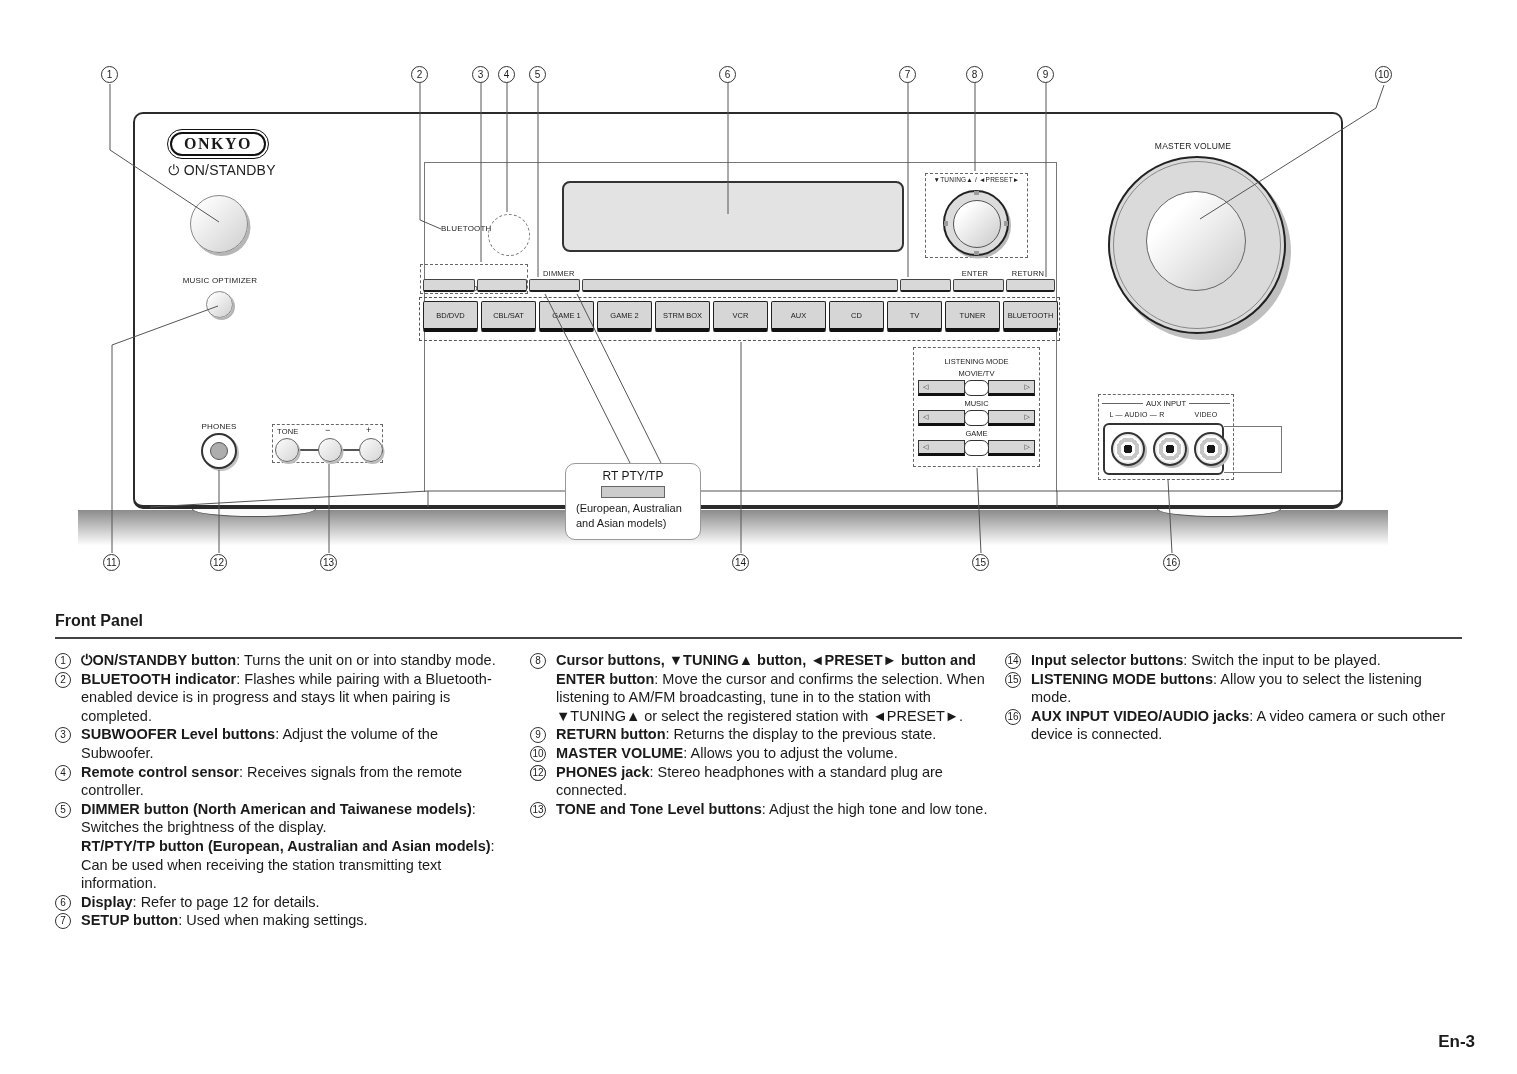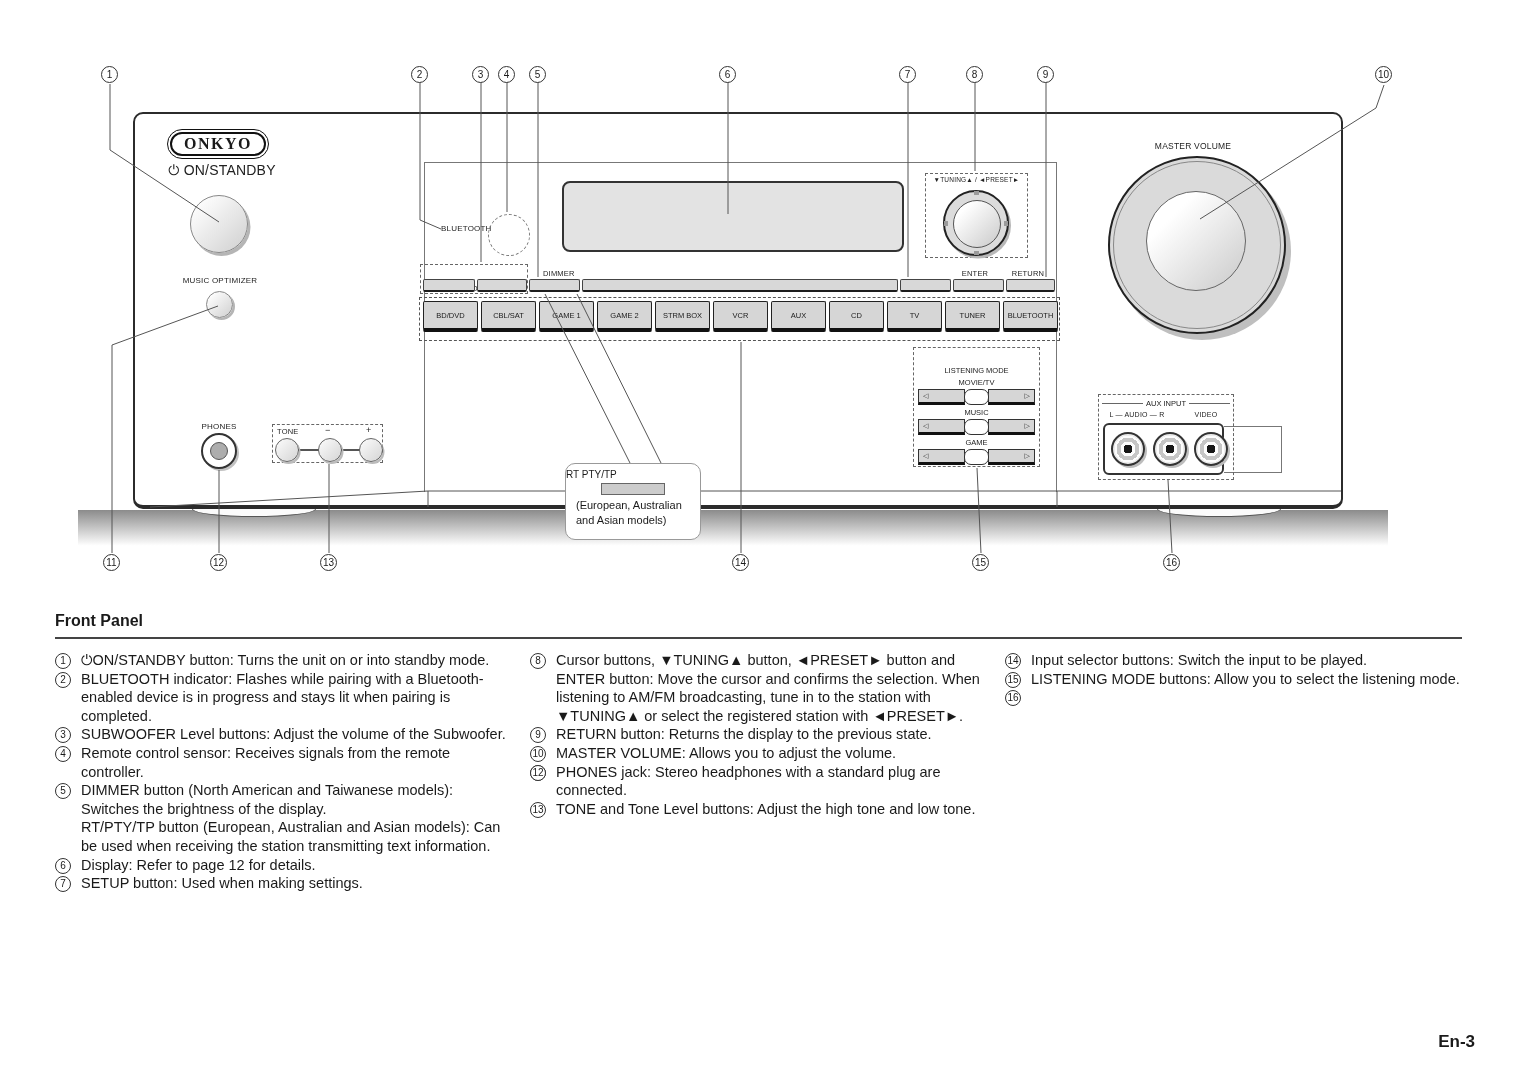--- a/index.html
+++ b/index.html
@@ -62,21 +62,21 @@
   .sbtn{position:absolute;top:279px;height:13px;background:#d8d8d8;border:1px solid #444;
         border-bottom:2.5px solid #1d1d1d;border-radius:2px;z-index:3;box-sizing:border-box;}
   #sb1{left:423px;width:52px}#sb2{left:477px;width:50px}#sb3{left:529px;width:51px}
   #sbar{left:582px;width:316px}
   #sb4{left:900px;width:51px}#sb5{left:953px;width:51px}#sb6{left:1006px;width:49px}
   #input-box{left:419px;top:297px;width:641px;height:44px;border:1px dashed #555;z-index:3;}
   #input-row{left:423px;top:301px;display:flex;gap:3px;z-index:3;}
   .inp-btn{width:55px;height:31px;background:#d6d6d6;border:1px solid #222;border-bottom:4px solid #111;
         border-radius:2px;font-size:7.5px;display:flex;align-items:center;justify-content:center;
         text-align:center;box-sizing:border-box;white-space:nowrap;}
-  #lm-box{left:913px;top:347px;width:127px;height:120px;border:1px dashed #666;z-index:3;padding-top:18px;box-sizing:border-box;}
+  #lm-box{left:913px;top:347px;width:127px;height:120px;border:1px dashed #666;z-index:3;padding-top:9px;box-sizing:border-box;}
   #lm-title{font-size:7.5px;text-align:center;}
   .lm-label{font-size:7.5px;text-align:center;margin-top:3px;}
   .lm-row{width:117px;height:16px;margin:2px auto 0;display:flex;}
   .lm-side{width:47px;height:100%;background:#d6d6d6;border:1px solid #333;border-bottom:3px solid #111;
         box-sizing:border-box;font-size:7px;line-height:11px;color:#333;}
   .lm-left{padding-left:4px;}
   .lm-right{text-align:right;padding-right:4px;}
   .lm-mid{width:25px;height:100%;background:#fff;border:1px solid #333;border-radius:7px;box-sizing:border-box;
         margin:0 -1px;position:relative;z-index:1;}
   #lbl-mv{left:1133px;top:141px;width:120px;font-size:8.5px;}
@@ -91,38 +91,38 @@
   .hline{flex:1;height:1px;background:#666;}
   #lbl-audio{left:1104px;top:411px;width:66px;font-size:7px;}
   #lbl-video{left:1186px;top:411px;width:40px;font-size:7px;}
   #jack-plate{left:1103px;top:423px;width:121px;height:52px;border:2px solid #333;border-radius:6px;background:#fff;z-index:3;}
   #door{left:1224px;top:426px;width:58px;height:47px;border:1px solid #777;border-left:none;z-index:2;}
   .rca{position:absolute;top:432px;width:34px;height:34px;border-radius:50%;border:2px solid #333;box-sizing:border-box;
         background:radial-gradient(circle,#181818 0 4.5px,#fdfdfd 4.5px 7.5px,#c6c6c6 7.5px 11.5px,#fdfdfd 11.5px 13.5px,#ececec 13.5px);
         box-shadow:2px 2px 0 #bdbdbd;z-index:4;}
   #rca1{left:1111px}#rca2{left:1153px}#rca3{left:1194px}
   #rt-box{left:565px;top:463px;width:136px;height:77px;background:#fff;border:1px solid #999;border-radius:10px;z-index:5;}
-  #rt-title{font-size:10px;text-align:left;margin-top:5px;}
+  #rt-title{font-size:12px;text-align:center;margin-top:5px;}
   #rt-btn{width:64px;height:12px;background:#ccc;border:1px solid #666;margin:3px auto 0;box-sizing:border-box;}
   #rt-note1,#rt-note2{font-size:11px;margin-left:10px;line-height:15px;}
   #rt-note1{margin-top:3px;}
   #lines-svg{position:absolute;left:0;top:0;z-index:4;pointer-events:none;}
   .co{position:absolute;box-sizing:border-box;display:inline-block;min-width:17px;height:17px;padding:0 2px;
       border:1px solid #333;border-radius:9px;background:#fff;font-size:10px;line-height:15px;text-align:center;z-index:6;}
   
   #front-panel-title{position:absolute;left:55px;top:612px;font-size:16px;font-weight:bold;}
   #rule{position:absolute;left:55px;top:637px;width:1407px;height:1.5px;background:#444;}
   .dcol{position:absolute;top:651px;font-size:14.5px;line-height:18.6px;}
   #col1{left:55px;width:455px}
   #col2{left:530px;width:462px}
   #col3{left:1005px;width:458px}
   .d-item{position:relative;padding-left:26px;}
   .d-num{position:absolute;left:0;top:2px;min-width:16px;height:16px;border:1px solid #333;border-radius:8px;
         font-size:10px;line-height:14px;text-align:center;box-sizing:border-box;padding:0 1px;background:#fff;}
-  .b{font-weight:normal;}
+  .b{font-weight:bold;}
   #footer{position:absolute;right:42px;top:1032px;font-size:17px;font-weight:bold;}
 </style>
 </head>
 <body>
 
 <div id="page">
   <div id="diagram">
 
     <div class="abs" id="shadow"></div>
     <div class="abs foot" id="foot-l"></div>
@@ -304,17 +304,17 @@
       <div class="d-item"><span class="d-num">8</span><span class="d-body"><span class="b">Cursor buttons, ▼TUNING▲ button, ◄PRESET► button and ENTER button</span><span>: Move the cursor and confirms the selection. When listening to AM/FM broadcasting, tune in to the station with ▼TUNING▲ or select the registered station with ◄PRESET►.</span></span></div>
       <div class="d-item"><span class="d-num">9</span><span class="d-body"><span class="b">RETURN button</span><span>: Returns the display to the previous state.</span></span></div>
       <div class="d-item"><span class="d-num">10</span><span class="d-body"><span class="b">MASTER VOLUME</span><span>: Allows you to adjust the volume.</span></span></div>
       <div class="d-item"><span class="d-num">11</span></div>
       <div class="d-item"><span class="d-num">12</span><span class="d-body"><span class="b">PHONES jack</span><span>: Stereo headphones with a standard plug are connected.</span></span></div>
       <div class="d-item"><span class="d-num">13</span><span class="d-body"><span class="b">TONE and Tone Level buttons</span><span>: Adjust the high tone and low tone.</span></span></div>
     </div>
   <div class="dcol" id="col3">
       <div class="d-item"><span class="d-num">14</span><span class="d-body"><span class="b">Input selector buttons</span><span>: Switch the input to be played.</span></span></div>
       <div class="d-item"><span class="d-num">15</span><span class="d-body"><span class="b">LISTENING MODE buttons</span><span>: Allow you to select the listening mode.</span></span></div>
-      <div class="d-item"><span class="d-num">16</span></div>
+      <div class="d-item"><span class="d-num">16</span><span class="d-body"><span class="b">AUX INPUT VIDEO/AUDIO jacks</span><span>: A video camera or such other device is connected.</span></span></div>
     </div>
 
   <div id="footer">En-3</div>
 </div>
 
 </body></html>

